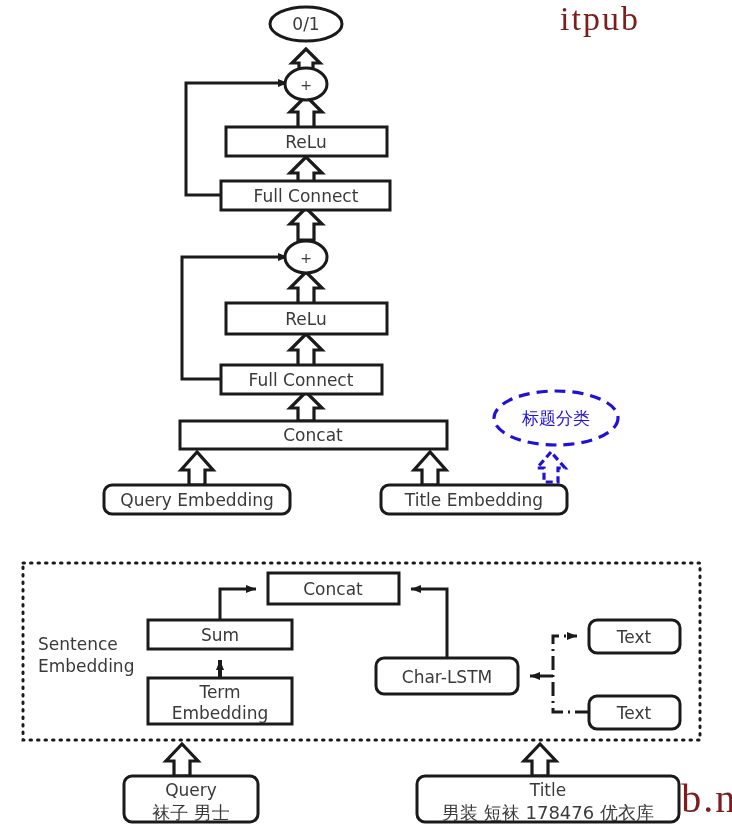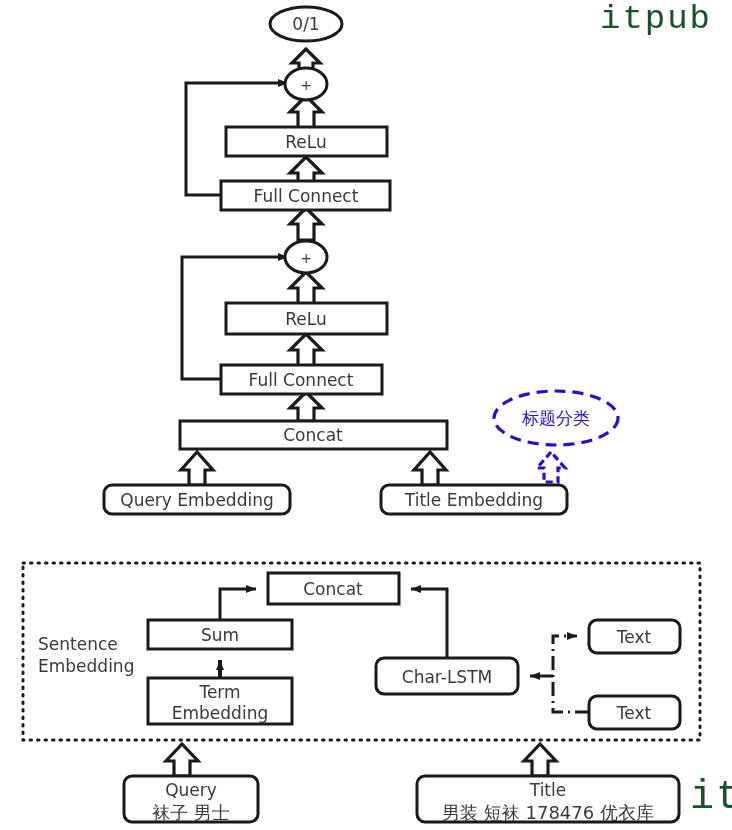--- a/index.html
+++ b/index.html
@@ -1,20 +1,20 @@
 <!DOCTYPE html>
 <html><head>
 <meta charset="utf-8">
 <style>
   html,body{margin:0;padding:0;background:#ffffff;}
   body{font-family:"DejaVu Sans","Liberation Sans",sans-serif;}
   #stage{position:relative;width:732px;height:830px;background:#fff;overflow:hidden;}
   #stage svg{position:absolute;left:0;top:0;}
-  .wm{position:absolute;color:#14532d;font-size:40px;letter-spacing:2px;
-      font-family:Liberation Mono, monospace;margin-left:40px;}
+  .wm{position:absolute;color:#7f1d1d;font-size:40px;letter-spacing:2px;
+      font-family:Liberation Serif, serif;}
 </style>
 </head>
 <body>
 
 <div id="stage">
 
   <div class="wm" style="left:520px;top:775px;">blog.itpub.net</div>
   <div class="wm" style="left:560px;top:0px;font-size:34px;">itpub</div>
 
   <svg width="732" height="830" viewBox="0 0 732 830">

